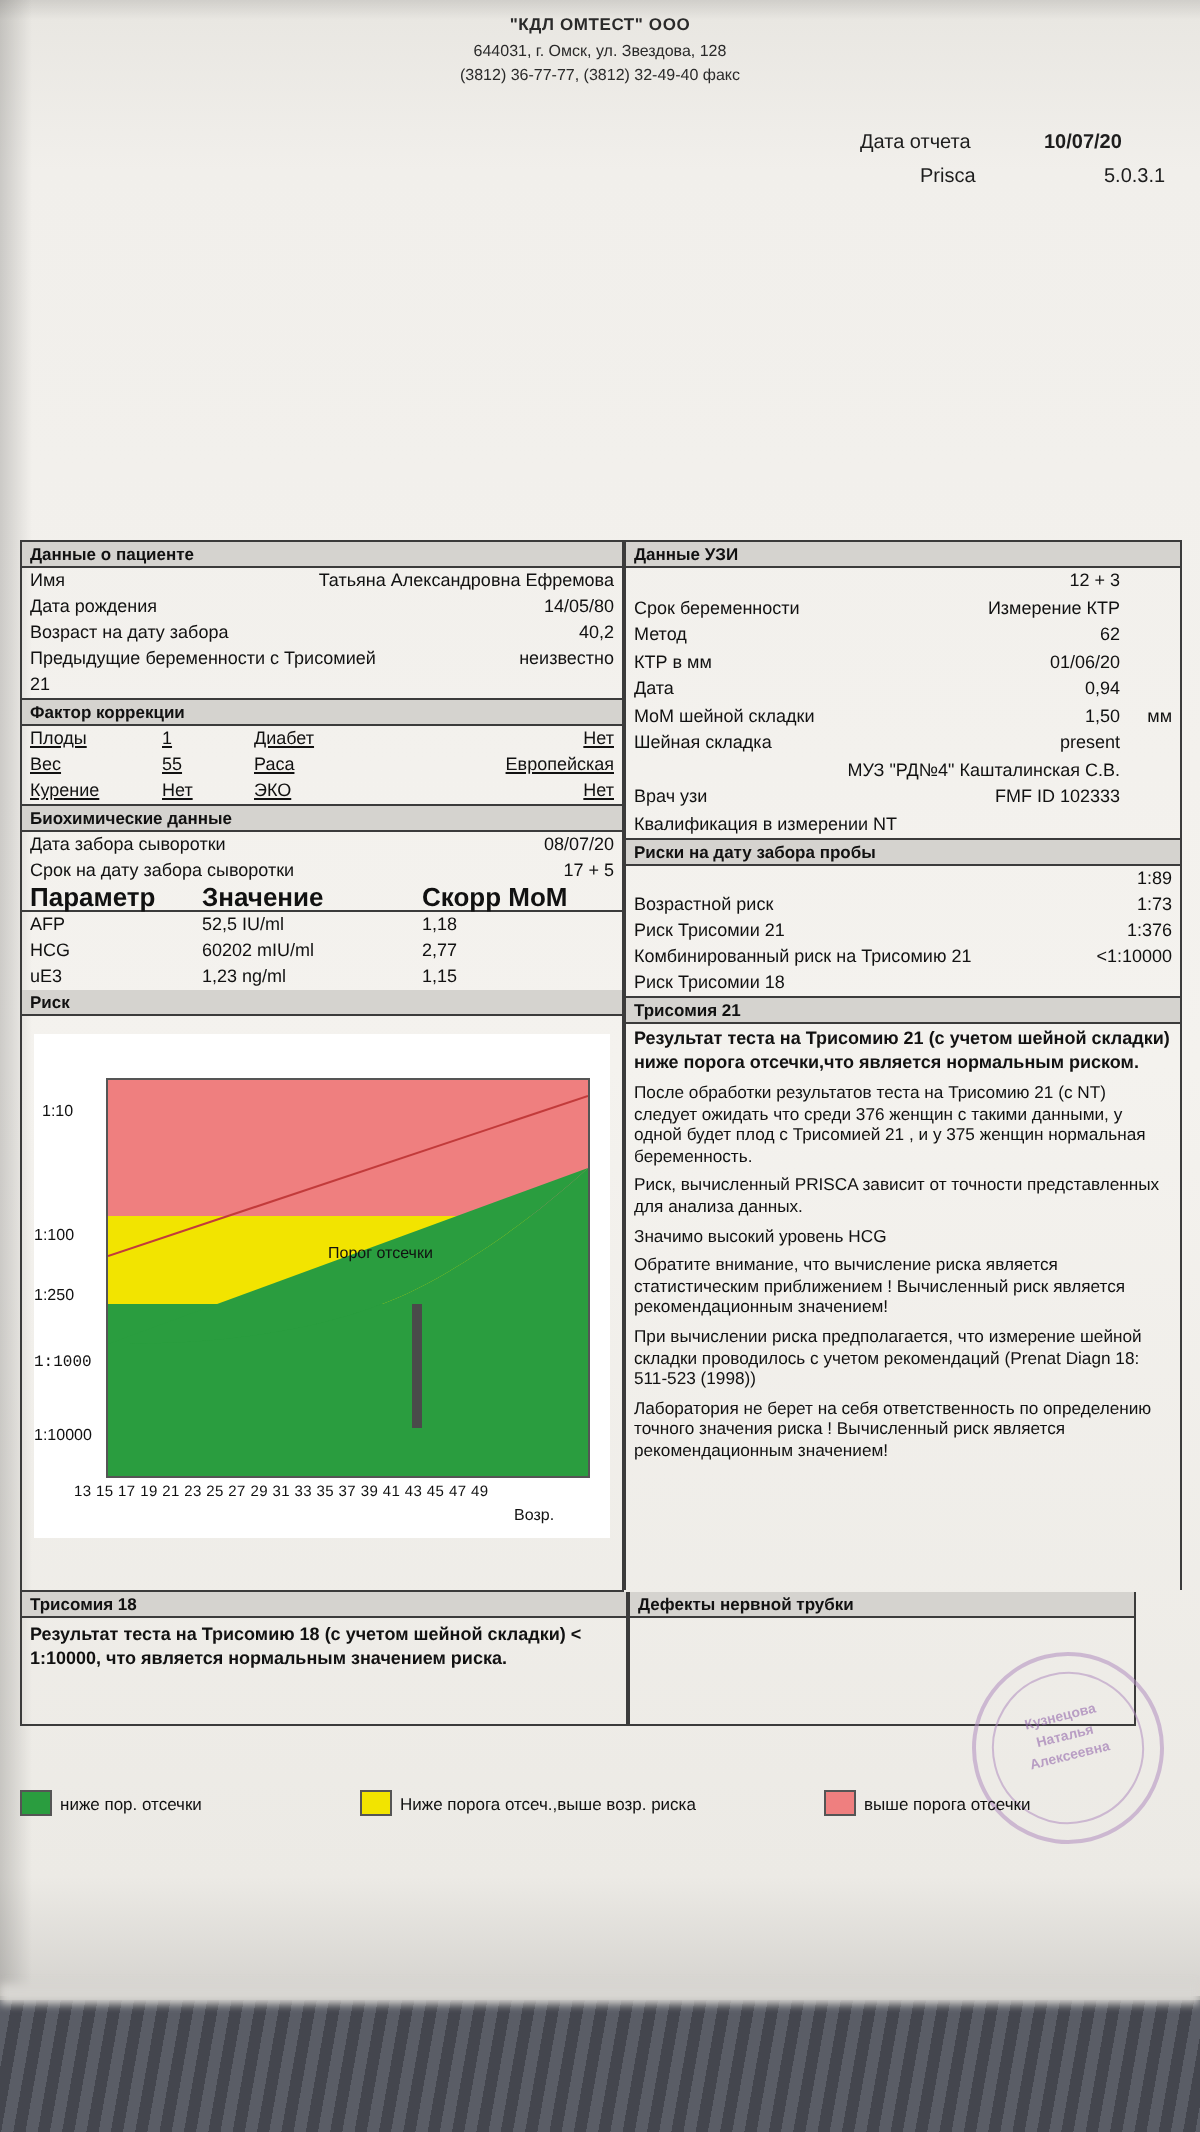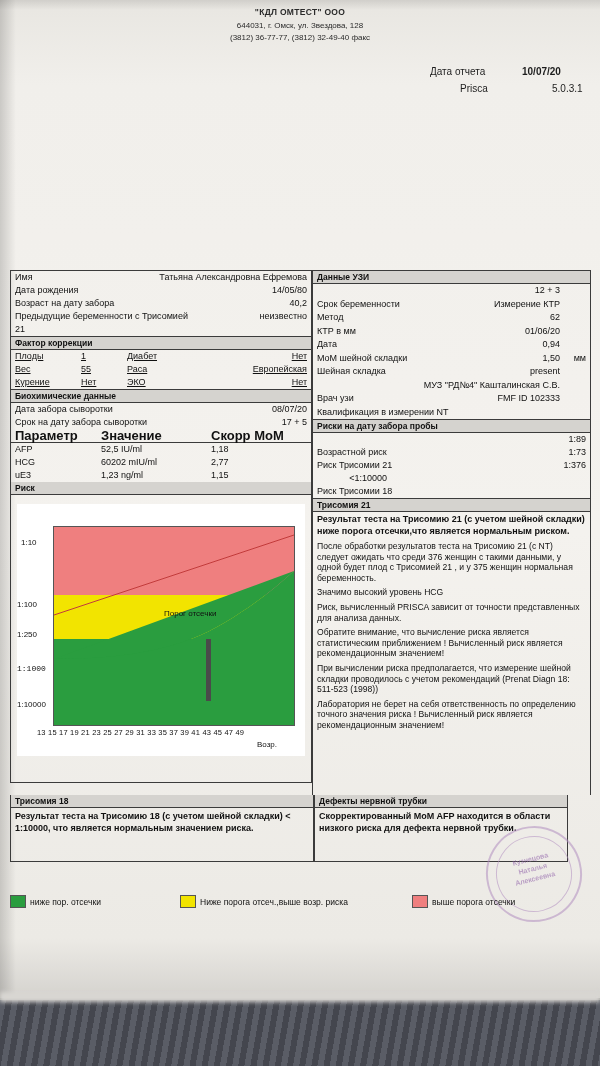--- a/index.html
+++ b/index.html
@@ -263,20 +263,21 @@
       <div class="val2">5.0.3.1</div>
     </div>
   </div>
 
   <div class="doc">
     <div class="cols">
 
       <div class="colL">
 
         <div class="sect">
+          <div class="sect-title">Данные о пациенте</div>
           <div class="kv">
             <div class="k">Имя</div>
             <div class="v">Татьяна Александровна Ефремова</div>
           </div>
           <div class="kv">
             <div class="k">Дата рождения</div>
             <div class="v">14/05/80</div>
           </div>
           <div class="kv">
             <div class="k">Возраст на дату забора</div>
@@ -435,52 +436,52 @@
           </div>
           <div class="risk-row">
             <div class="k">Возрастной риск</div>
             <div class="v">1:73</div>
           </div>
           <div class="risk-row">
             <div class="k">Риск Трисомии 21</div>
             <div class="v">1:376</div>
           </div>
           <div class="risk-row">
+            <div class="k">Комбинированный риск на Трисомию 21</div>
             <div class="v">&lt;1:10000</div>
           </div>
           <div class="risk-row">
             <div class="k">Риск Трисомии 18</div>
             <div class="v"></div>
           </div>
         </div>
 
         <div class="sect last" style="border-bottom:none;">
           <div class="sect-title">Трисомия 21</div>
           <div style="padding:2px 4px 3px 4px; height:278px;">
             <div class="bold-block">Результат теста на Трисомию 21 (с учетом шейной складки) ниже порога отсечки,что является нормальным риском.</div>
             <div class="para">После обработки результатов теста на Трисомию 21 (с NT) следует ожидать что среди 376 женщин с такими данными, у одной будет плод с Трисомией 21 , и у 375 женщин нормальная беременность.</div>
+            <div class="para">Риск, вычисленный PRISCA зависит от точности представленных для анализа данных.</div>
             <div class="para">Значимо высокий уровень HCG</div>
-            <div class="para">Риск, вычисленный PRISCA зависит от точности представленных для анализа данных.</div>
             <div class="para">Обратите внимание, что вычисление риска является статистическим приближением ! Вычисленный риск является рекомендационным значением!</div>
             <div class="para">При вычислении риска предполагается, что измерение шейной складки проводилось с учетом рекомендаций (Prenat Diagn 18: 511-523 (1998))</div>
             <div class="para">Лаборатория не берет на себя ответственность по определению точного значения риска ! Вычисленный риск является рекомендационным значением!</div>
           </div>
         </div>
 
       </div>
     </div>
 
     <div class="bottom">
       <div class="bbox l">
         <div class="sect-title">Трисомия 18</div>
         <div class="body">Результат теста на Трисомию 18 (с учетом шейной складки) &lt; 1:10000, что является нормальным значением риска.</div>
       </div>
       <div class="bbox r">
         <div class="sect-title">Дефекты нервной трубки</div>
-        <div class="body">Скорректированный MoM AFP находится в области низкого риска для дефекта нервной трубки.</div>
       </div>
     </div>
   </div>
 
   <div class="stamp">
     <div class="inner"></div>
     <div class="txt">
       <div>Кузнецова</div>
       <div>Наталья</div>
       <div>Алексеевна</div>

